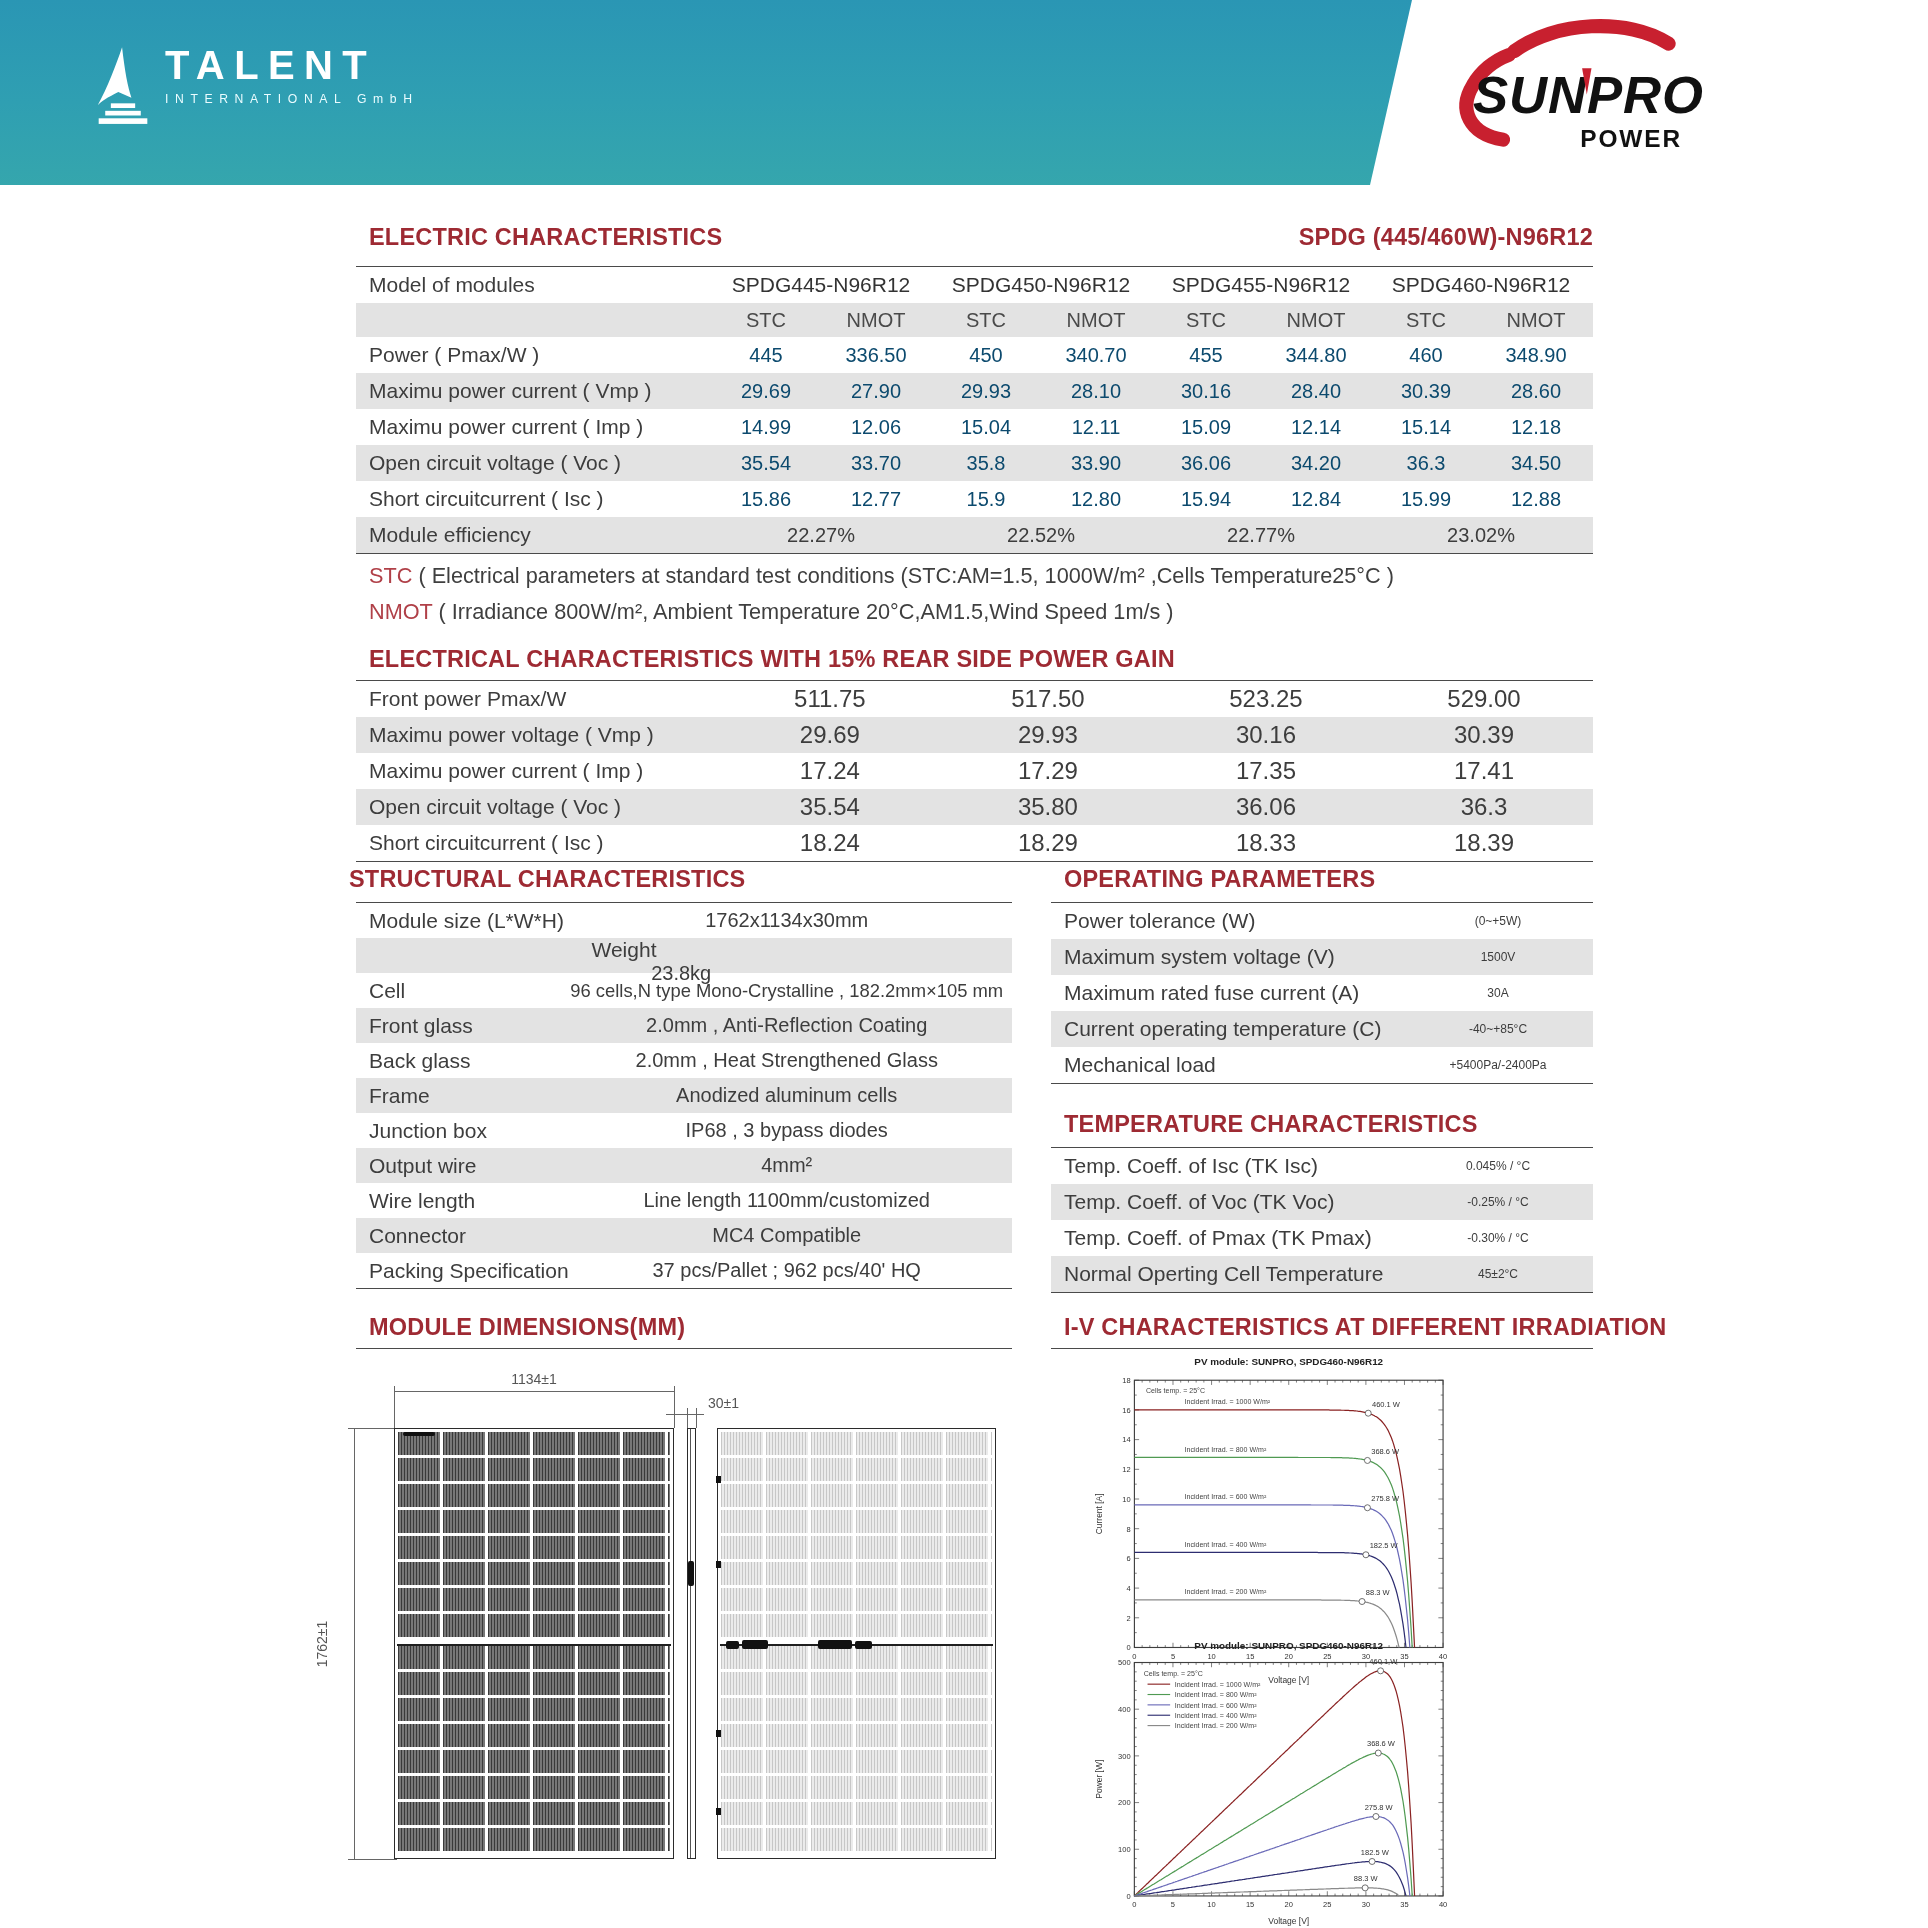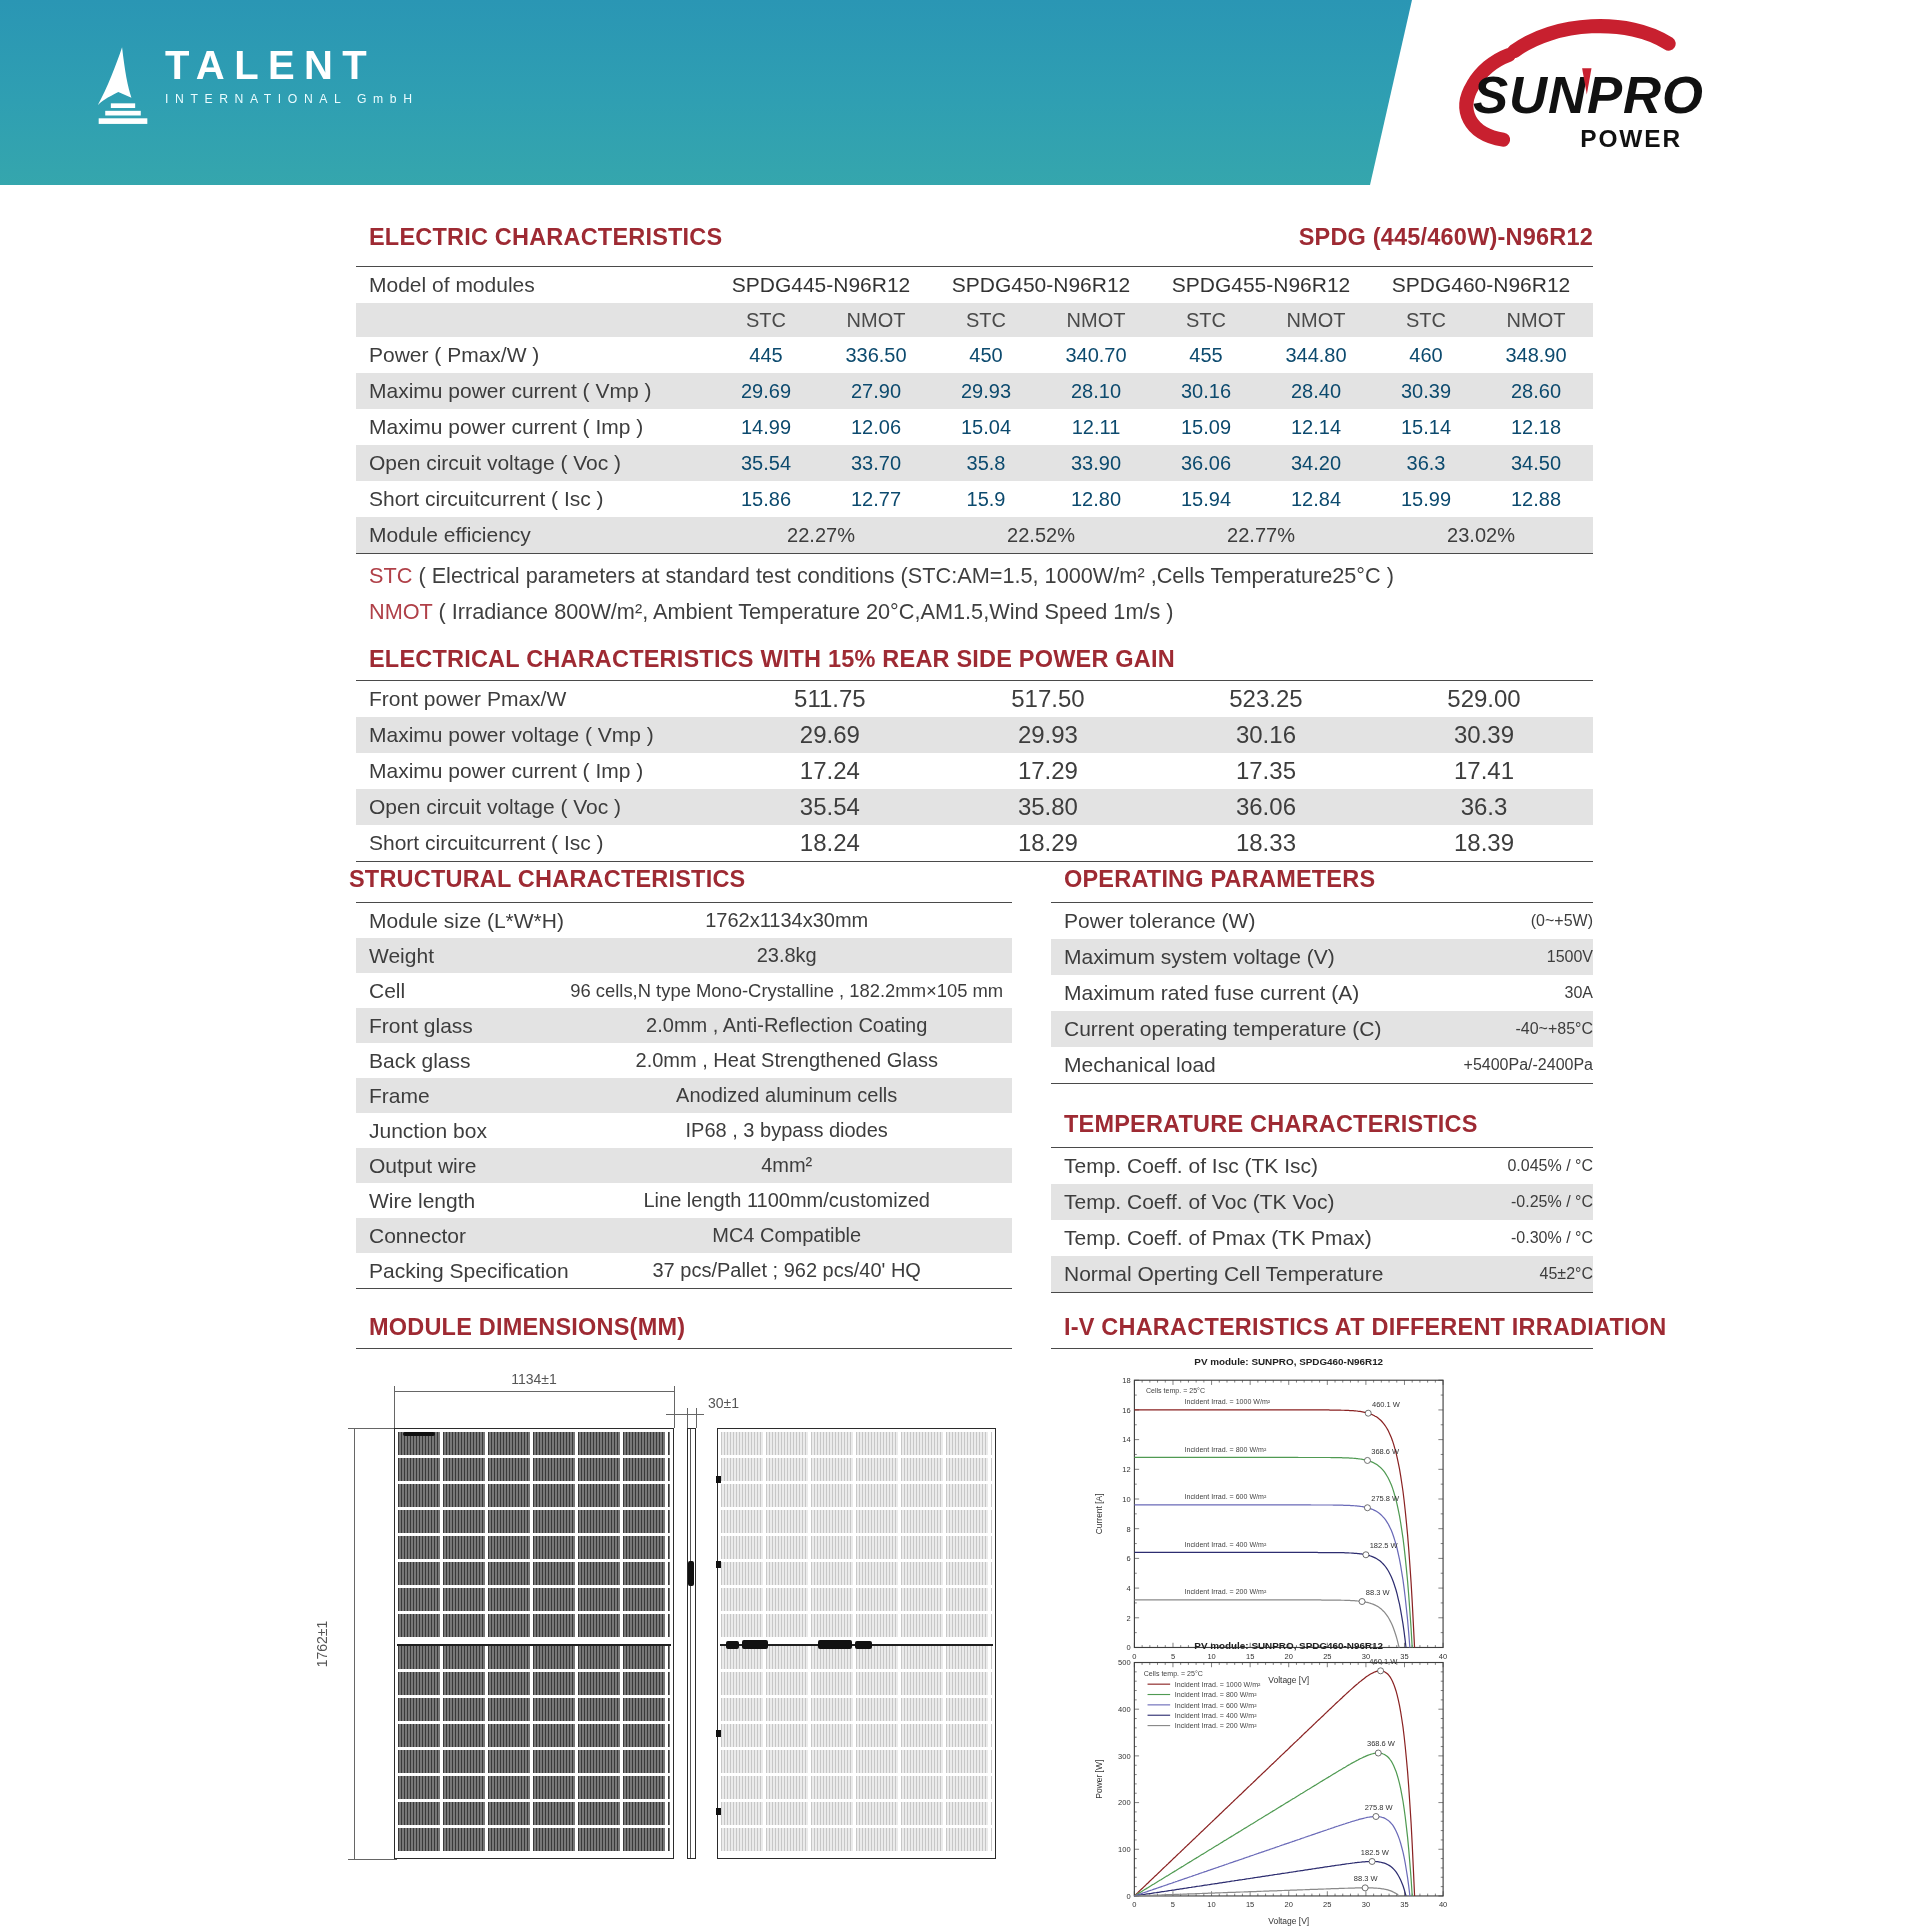--- a/index.html
+++ b/index.html
@@ -29,21 +29,21 @@
   .t1 .lbl{width:342px;}
   .t1 .m{width:220px;text-align:center;color:#333;}
   .t1 .s{width:110px;text-align:center;color:#4a4a4a;font-size:20px;}
   .t1 .v{width:110px;text-align:center;font-size:20px;color:#0c4a6e;}
   .t1 .e{width:220px;text-align:center;font-size:20px;}
   .t2 .lbl{width:355px;}
   .t2 .v{width:220px;text-align:center;font-size:24px;}
   .kv .lbl{width:198px;}
   .kv .val{flex:1;text-align:center;font-size:20px;padding-right:5.6px;}
   .kv2 .lbl{width:339px;}
-  .kv2 .val{flex:1;text-align:right;font-size:16px;}
+  .kv2 .val{flex:1;text-align:center;font-size:12px;}
   .footnote{position:absolute;font-size:21.7px;color:#3f3f3f;white-space:nowrap;}
   .fn-accent{color:#b04048;}
   
   .pv-view{position:absolute;border:1.9px solid #2b2b2b;background:#fff;box-sizing:border-box;}
   .pv-half{position:absolute;left:2.8px;right:2.8px;height:208px;}
   .front-half{background:
      repeating-linear-gradient(180deg, rgba(0,0,0,0) 0 23px, #ffffff 23px 26px),
      repeating-linear-gradient(90deg, rgba(0,0,0,0) 0 42px, #ffffff 42px 45px),
      repeating-linear-gradient(90deg, #3a3a3a 0 1.5px, #787878 1.5px 3px);}
   .rear-half{background:
@@ -224,21 +224,21 @@
     <div class="c v">18.39</div>
   </div>
 </div>
 
 <div class="sec-title" style="left:349px;top:866px;">STRUCTURAL CHARACTERISTICS</div>
 <div class="tbl kv" style="left:356px;top:902px;width:656px;">
   <div class="row" style="height:35px;">
       <div class="c lbl">Module size (L*W*H)</div>
       <div class="val">1762x1134x30mm</div>
     </div>
-  <div class="row shaded" style="height:35px;">
+  <div class="row shaded" style="height:35px;flex-direction:column;">
       <div class="c lbl">Weight</div>
       <div class="val">23.8kg</div>
     </div>
   <div class="row" style="height:35px;">
       <div class="c lbl">Cell</div>
       <div class="val" style="font-size:18.4px;">96 cells,N type Mono-Crystalline , 182.2mm×105 mm</div>
     </div>
   <div class="row shaded" style="height:35px;align-items:center;">
       <div class="c lbl">Front glass</div>
       <div class="val">2.0mm , Anti-Reflection Coating</div>

